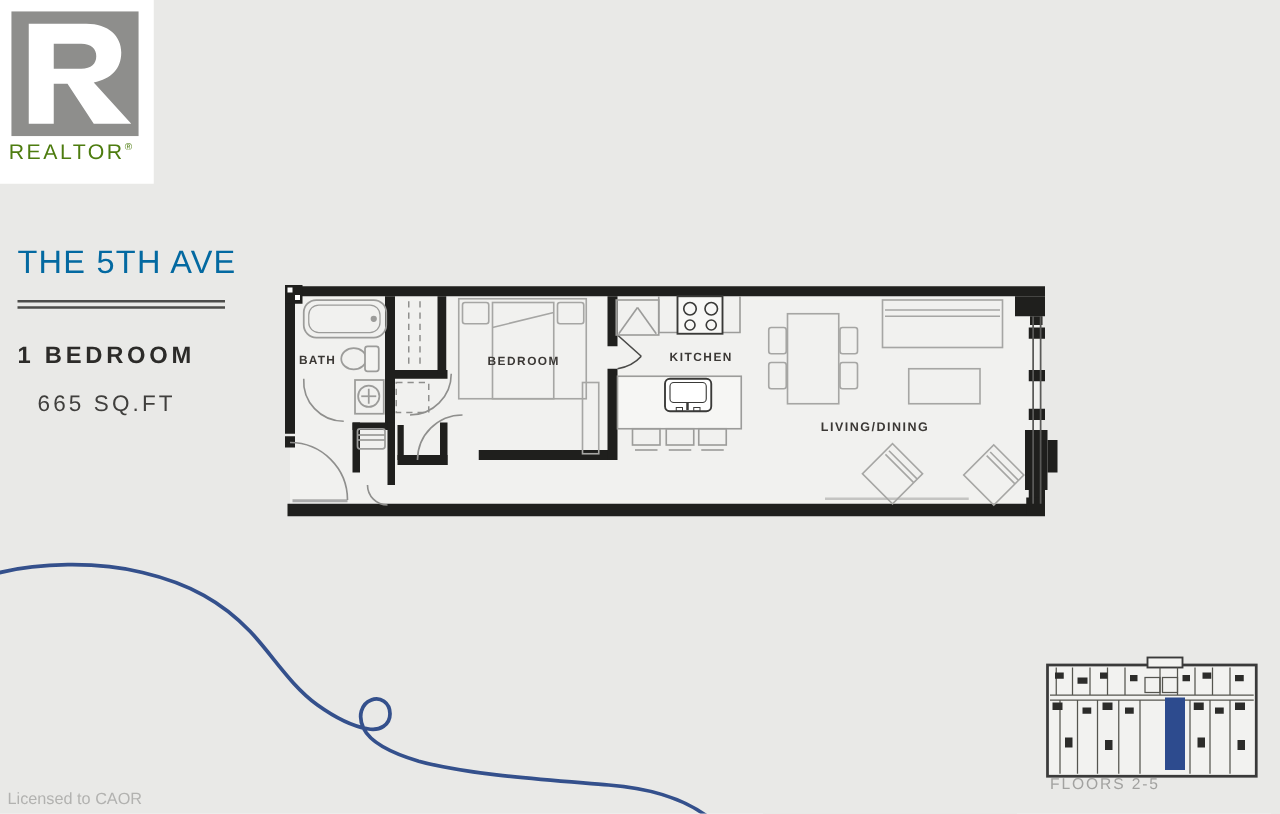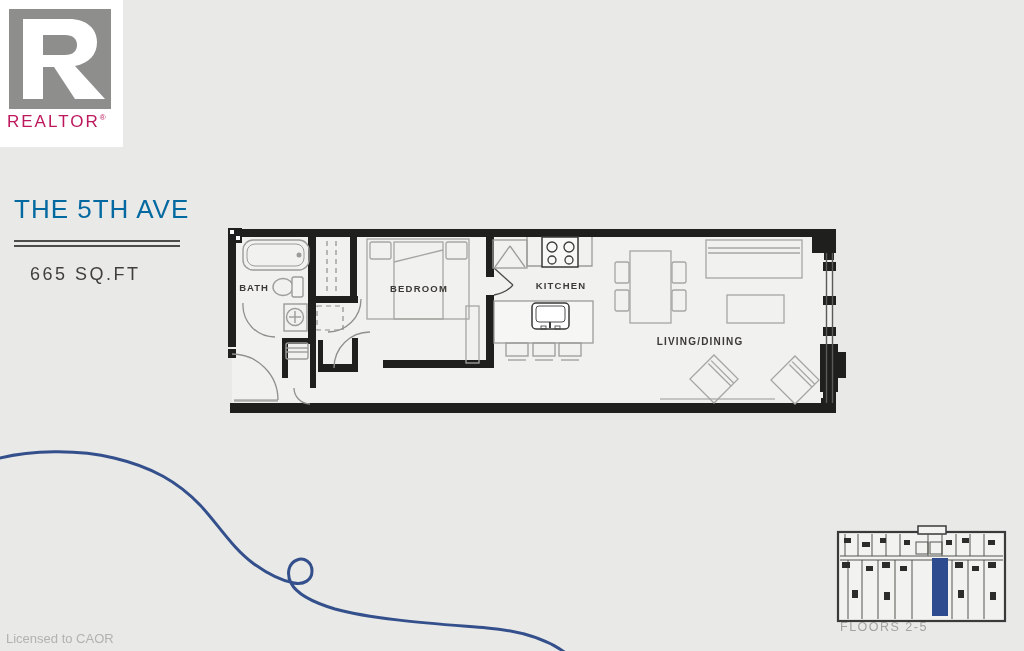--- a/index.html
+++ b/index.html
@@ -1,21 +1,21 @@
 <!DOCTYPE html>
 <html><head>
 <meta charset="utf-8">
 <style>
   html,body{margin:0;padding:0;}
   body{font-family:"Liberation Sans",sans-serif;}
   #canvas{position:relative;width:1024px;height:651px;background:#e9e9e7;overflow:hidden;}
   .abs{position:absolute;}
   
   #realtor-block{left:0;top:0;width:123px;height:147px;background:#ffffff;}
-  #realtor-word{left:7px;top:112px;font-size:17px;letter-spacing:2px;color:#be185d;font-weight:400;}
+  #realtor-word{left:7px;top:112px;font-size:17px;letter-spacing:2px;color:#4d7c0f;font-weight:400;}
   #realtor-word sup{font-size:8px;}
   
   #title-block{left:14px;top:194px;width:190px;}
   #building-name{font-size:26px;font-weight:400;letter-spacing:1px;color:#0369a1;white-space:nowrap;}
   #title-divider{margin-top:15px;width:166px;height:3px;border-top:2px solid #4c4c4a;border-bottom:2px solid #4c4c4a;}
   #unit-type{margin-top:27px;font-size:19px;font-weight:700;letter-spacing:3px;color:#2c2b29;white-space:nowrap;}
   #unit-area{margin-top:17px;margin-left:16px;font-size:18px;letter-spacing:2.5px;color:#403f3d;white-space:nowrap;}
   
   #license-text{left:6px;top:631px;font-size:13px;color:#b2b2b0;}
   #keyplan-caption{left:840px;top:620px;font-size:12.5px;letter-spacing:1.5px;color:#a2a2a0;text-align:center;}
@@ -33,20 +33,21 @@
            M34,26 H56 C64,26 68,30 68,36 C68,42 64,46 56,46 H34 Z"></path>
     </svg>
     <div class="abs" id="realtor-word">
       <span>REALTOR</span><sup>®</sup>
     </div>
   </div>
 
   <div class="abs" id="title-block">
     <div id="building-name">THE 5TH AVE</div>
     <div id="title-divider"></div>
+    <div id="unit-type">1 BEDROOM</div>
     <div id="unit-area">665 SQ.FT</div>
   </div>
 
   <svg class="abs" style="left:0;top:0" width="1024" height="651" viewBox="0 0 1024 651">
 
     <rect x="232" y="233" width="600" height="175" fill="#f1f1ef"></rect>
 
     <g fill="#1f1f1d">
       <rect x="228" y="229" width="608" height="8"></rect>
       <rect x="228" y="229" width="8" height="118"></rect>

